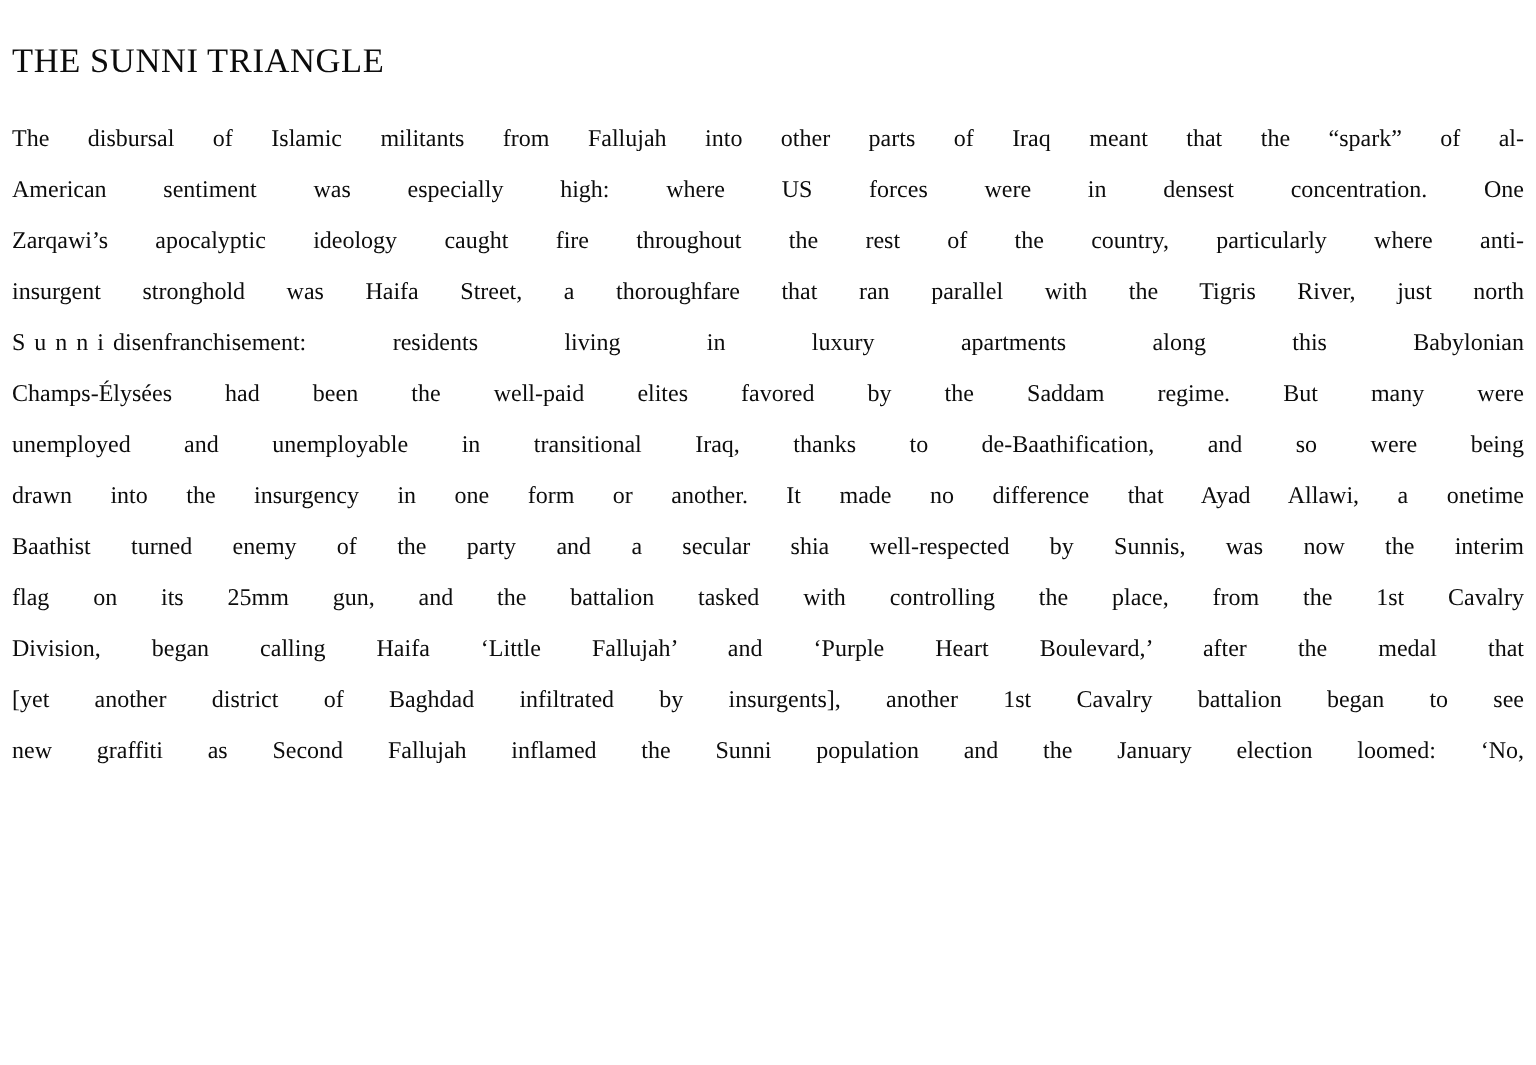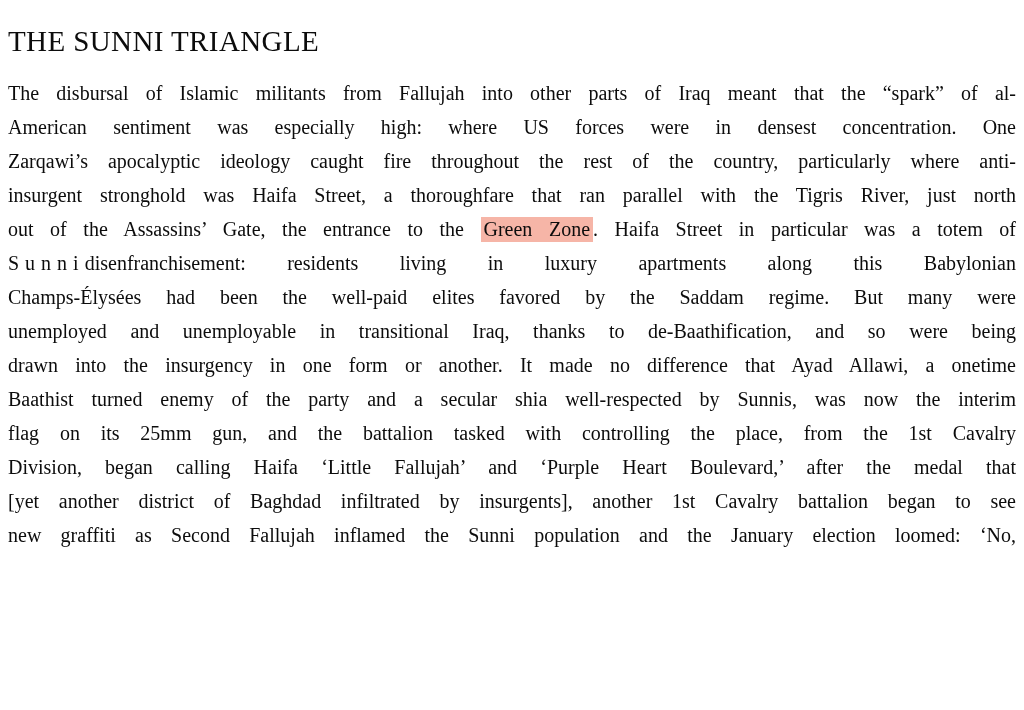--- a/index.html
+++ b/index.html
@@ -12,32 +12,32 @@
     height: 710px;
     overflow: hidden;
     font-family: "Liberation Serif", "DejaVu Serif", serif;
     color: #0c0c0c;
   }
   .page {
     padding: 26px 8px 0 8px;
     width: 1008px;
   }
   .doc-title {
-    font-size: 29px;
+    font-size: 23px;
     font-weight: normal;
     line-height: 30px;
     margin: 0 0 20px 0;
     letter-spacing: 0.4px;
     white-space: nowrap;
   }
   .paragraph {
     width: 1008px;
   }
   .text-line {
-    font-size: 20px;
+    font-size: 16px;
     line-height: 34px;
     width: 1008px;
     text-align: justify;
     text-align-last: justify;
     text-justify: inter-word;
     white-space: normal;
   }
   .text-line.last-line {
     text-align-last: left;
   }
@@ -53,21 +53,20 @@
 <body>
 
 <div class="page">
   <h1 class="doc-title">THE SUNNI TRIANGLE</h1>
 
   <div class="paragraph">
     <div class="text-line">The disbursal of Islamic militants from Fallujah into other parts of Iraq meant that the “spark” of al-</div>
     <div class="text-line">American sentiment was especially high: where US forces were in densest concentration. One</div>
     <div class="text-line">Zarqawi’s apocalyptic ideology caught fire throughout the rest of the country, particularly where anti-</div>
     <div class="text-line">insurgent stronghold was Haifa Street, a thoroughfare that ran parallel with the Tigris River, just north</div>
-    <div class="text-line"><span>out of the Assassins’ Gate, the entrance to the </span><span class="hl">Green Zone</span><span>. Haifa Street in particular was a totem of</span></div>
     <div class="text-line"><span class="spaced-word">Sunni</span><span>disenfranchisement: residents living in luxury apartments along this Babylonian</span></div>
     <div class="text-line">Champs-Élysées had been the well-paid elites favored by the Saddam regime. But many were</div>
     <div class="text-line">unemployed and unemployable in transitional Iraq, thanks to de-Baathification, and so were being</div>
     <div class="text-line">drawn into the insurgency in one form or another. It made no difference that Ayad Allawi, a onetime</div>
     <div class="text-line">Baathist turned enemy of the party and a secular shia well-respected by Sunnis, was now the interim</div>
     <div class="text-line">flag on its 25mm gun, and the battalion tasked with controlling the place, from the 1st Cavalry</div>
     <div class="text-line">Division, began calling Haifa ‘Little Fallujah’ and ‘Purple Heart Boulevard,’ after the medal that</div>
     <div class="text-line">[yet another district of Baghdad infiltrated by insurgents], another 1st Cavalry battalion began to see</div>
     <div class="text-line">new graffiti as Second Fallujah inflamed the Sunni population and the January election loomed: ‘No,</div>
   </div>

